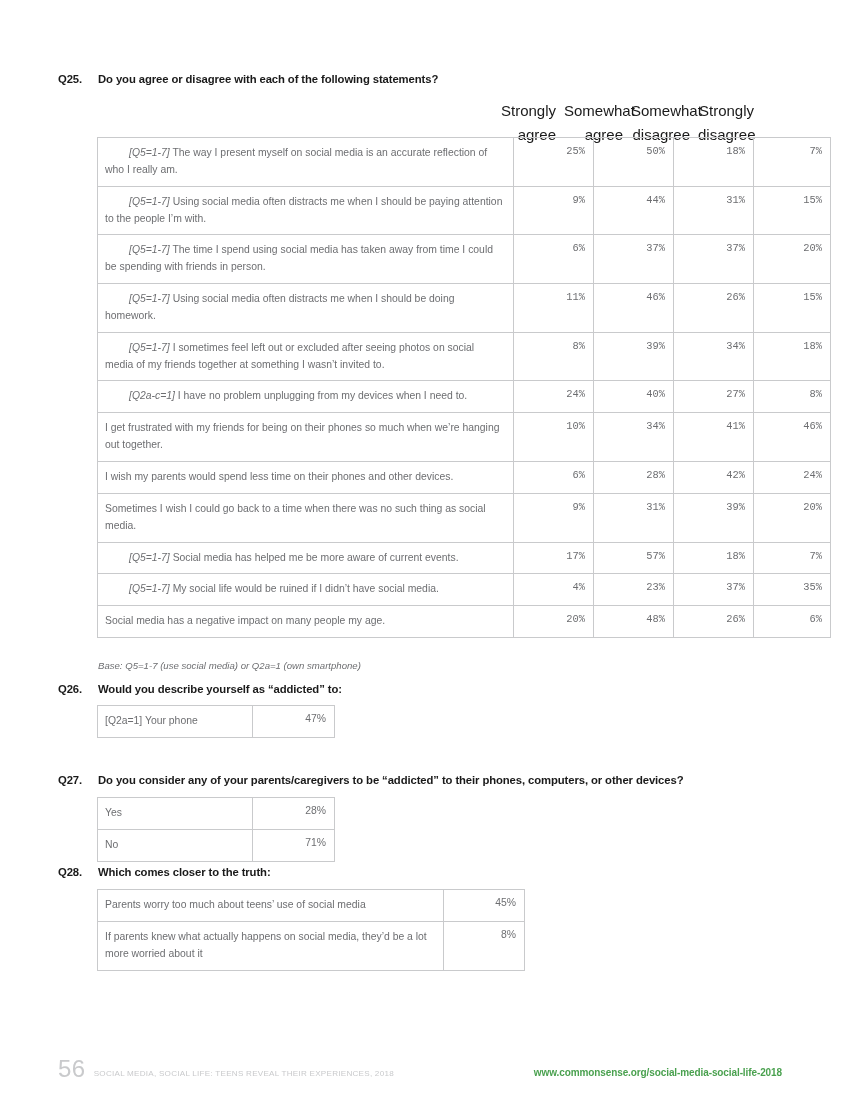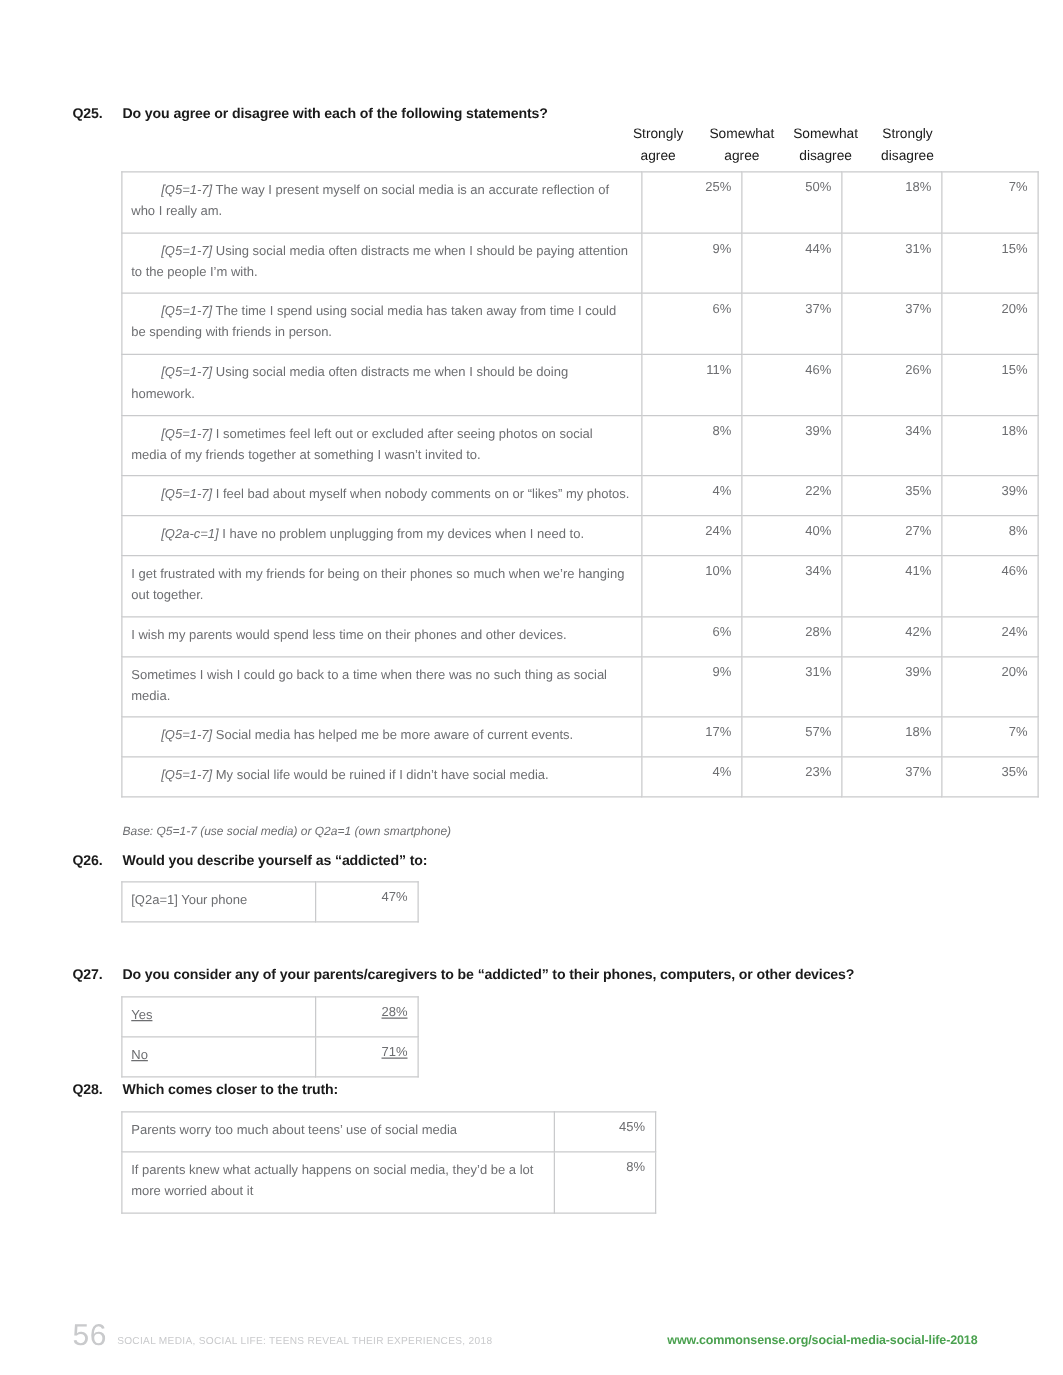--- a/index.html
+++ b/index.html
@@ -66,36 +66,36 @@
     margin-left: 24px;
   }
 
   
   #q25-table {
     left: 97px;
     top: 137px;
     width: 665px;
   }
   #q25-table td.label { width: 400px; }
-  #q25-table td.val   { width: 67px; }
+  #q25-table td.val   { width: 67px; font-family: Liberation Mono, monospace; }
   #q25-table td.val.last { width: 64px; }
 
   
   .colhead-row {
     position: absolute;
     left: 497px;
     top: 99px;
     width: 265px;
     display: flex;
   }
   .colhead {
-    font-size: 11px;
+    font-size: 15px;
     line-height: 1.62;
     color: #1a1a1a;
-    text-align: center;
+    text-align: right;
     padding-right: 8px;
     box-sizing: border-box;
   }
   .colhead.c0 { width: 67px; }
   .colhead.c1 { width: 67px; }
   .colhead.c2 { width: 67px; }
   .colhead.c3 { width: 64px; }
   .colhead span { display: block; }
 
   
@@ -108,21 +108,21 @@
     color: #6d6e71;
     white-space: nowrap;
   }
 
   
   #q26-table, #q27-table {
     left: 97px;
     width: 208px;
   }
   #q26-table { top: 705px; }
-  #q27-table { top: 797px; text-decoration: underline; }
+  #q27-table { top: 797px; }
   #q26-table td.label, #q27-table td.label { width: 139px; }
   #q26-table td.val,   #q27-table td.val   { width: 69px; }
 
   #q28-table {
     left: 97px;
     top: 889px;
     width: 398px;
   }
   #q28-table td.label { width: 330px; }
   #q28-table td.val   { width: 68px; }
@@ -166,21 +166,21 @@
     letter-spacing: -0.1px;
     text-decoration: none;
     white-space: nowrap;
   }
 </style>
 </head>
 <body>
 
 <div class="page">
 
-  <div class="q-heading" style="left:58px; top:85px;">
+  <div class="q-heading" style="left:58px; top:73px;">
     <span class="q-num">Q25.</span><span>Do you agree or disagree with each of the following statements?</span>
   </div>
 
   <div class="colhead-row">
     <div class="colhead c0">
       <span>Strongly</span>
       <span>agree</span>
     </div>
     <div class="colhead c1">
       <span>Somewhat</span>
@@ -227,27 +227,20 @@
           <td class="val last">15%</td>
         </tr>
         <tr>
           <td class="label"><i class="pref">[Q5=1-7]</i> <span>I sometimes feel left out or excluded after seeing photos on social media of my friends together at something I wasn’t invited to.</span></td>
           <td class="val">8%</td>
           <td class="val">39%</td>
           <td class="val">34%</td>
           <td class="val last">18%</td>
         </tr>
         <tr>
-          <td class="label"><i class="pref">[Q5=1-7]</i> <span>I feel bad about myself when nobody comments on or “likes” my photos.</span></td>
-          <td class="val">4%</td>
-          <td class="val">22%</td>
-          <td class="val">35%</td>
-          <td class="val last">39%</td>
-        </tr>
-        <tr>
           <td class="label"><i class="pref">[Q2a-c=1]</i> <span>I have no problem unplugging from my devices when I need to.</span></td>
           <td class="val">24%</td>
           <td class="val">40%</td>
           <td class="val">27%</td>
           <td class="val last">8%</td>
         </tr>
         <tr>
           <td class="label"><span>I get frustrated with my friends for being on their phones so much when we’re hanging out together.</span></td>
           <td class="val">10%</td>
           <td class="val">34%</td>
@@ -275,20 +268,27 @@
           <td class="val">18%</td>
           <td class="val last">7%</td>
         </tr>
         <tr>
           <td class="label"><i class="pref">[Q5=1-7]</i> <span>My social life would be ruined if I didn’t have social media.</span></td>
           <td class="val">4%</td>
           <td class="val">23%</td>
           <td class="val">37%</td>
           <td class="val last">35%</td>
         </tr>
+        <tr>
+          <td class="label"><span>Social media has a negative impact on many people my age.</span></td>
+          <td class="val">20%</td>
+          <td class="val">48%</td>
+          <td class="val">26%</td>
+          <td class="val last">6%</td>
+        </tr>
       </tbody>
   </table>
 
   <div class="base-note">Base: Q5=1-7 (use social media) or Q2a=1 (own smartphone)</div>
 
   <div class="q-heading" style="left:58px; top:683px;">
     <span class="q-num">Q26.</span><span>Would you describe yourself as “addicted” to:</span>
   </div>
   <table class="tbl" id="q26-table">
     <tbody>

